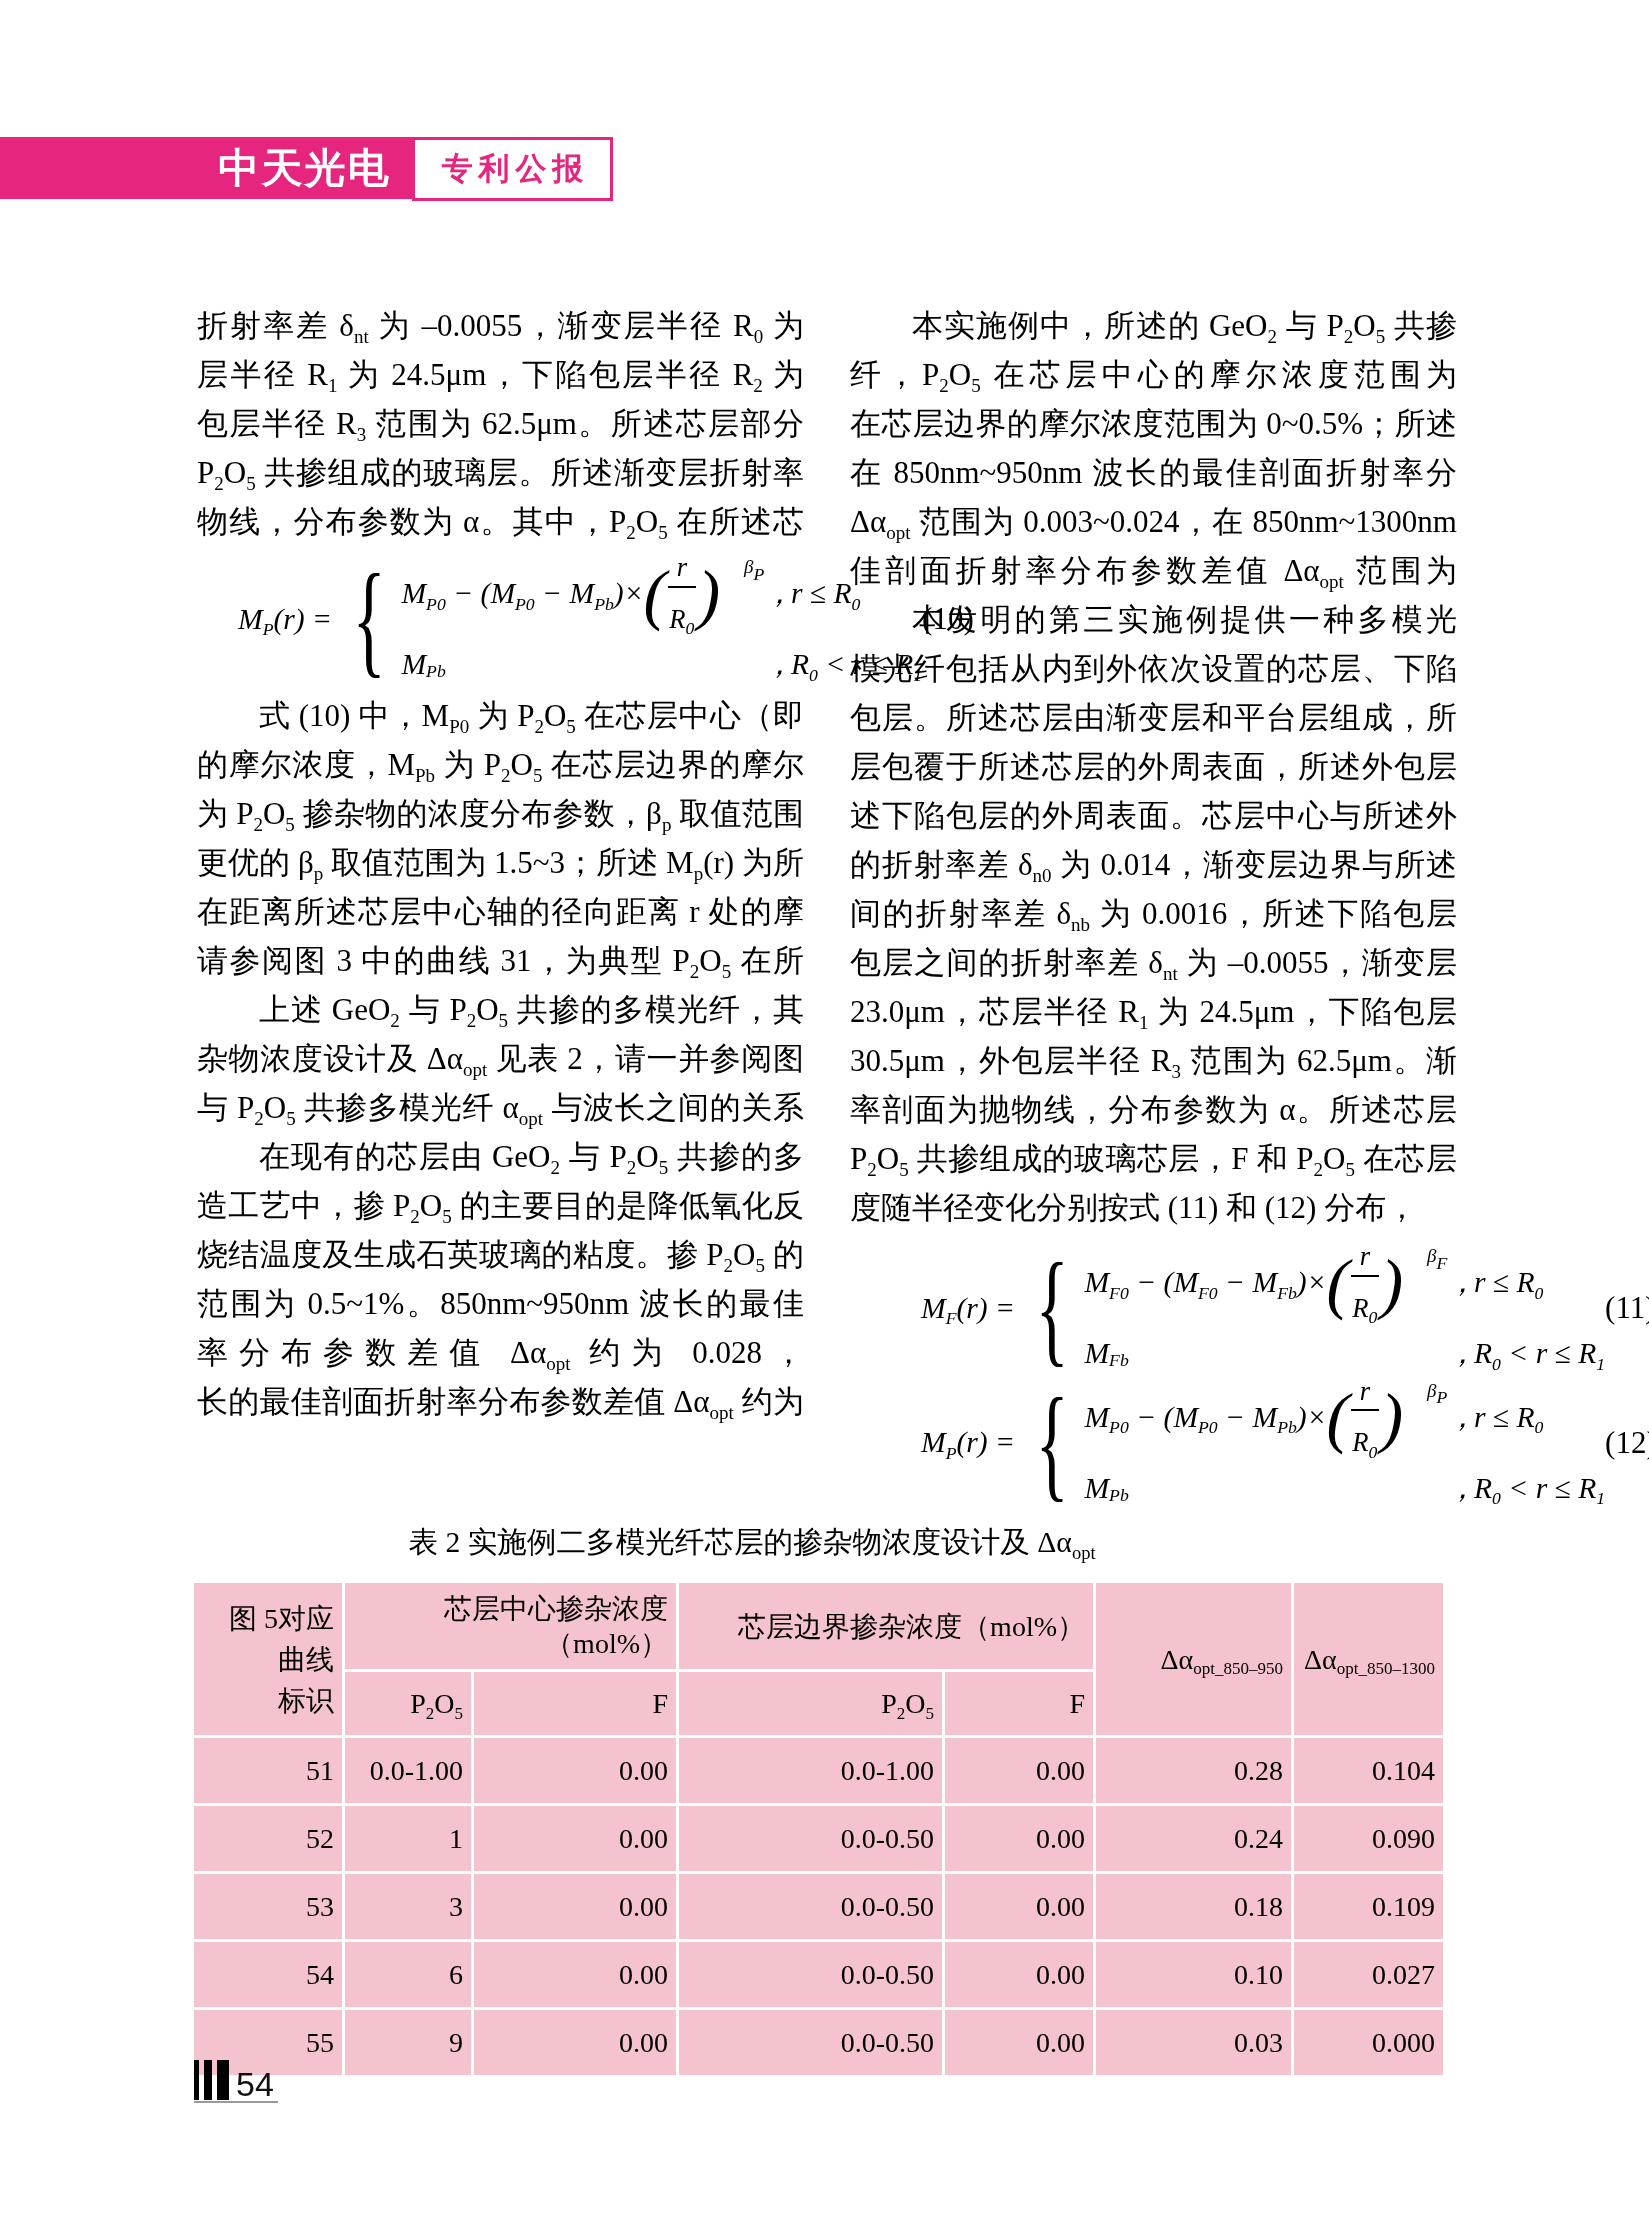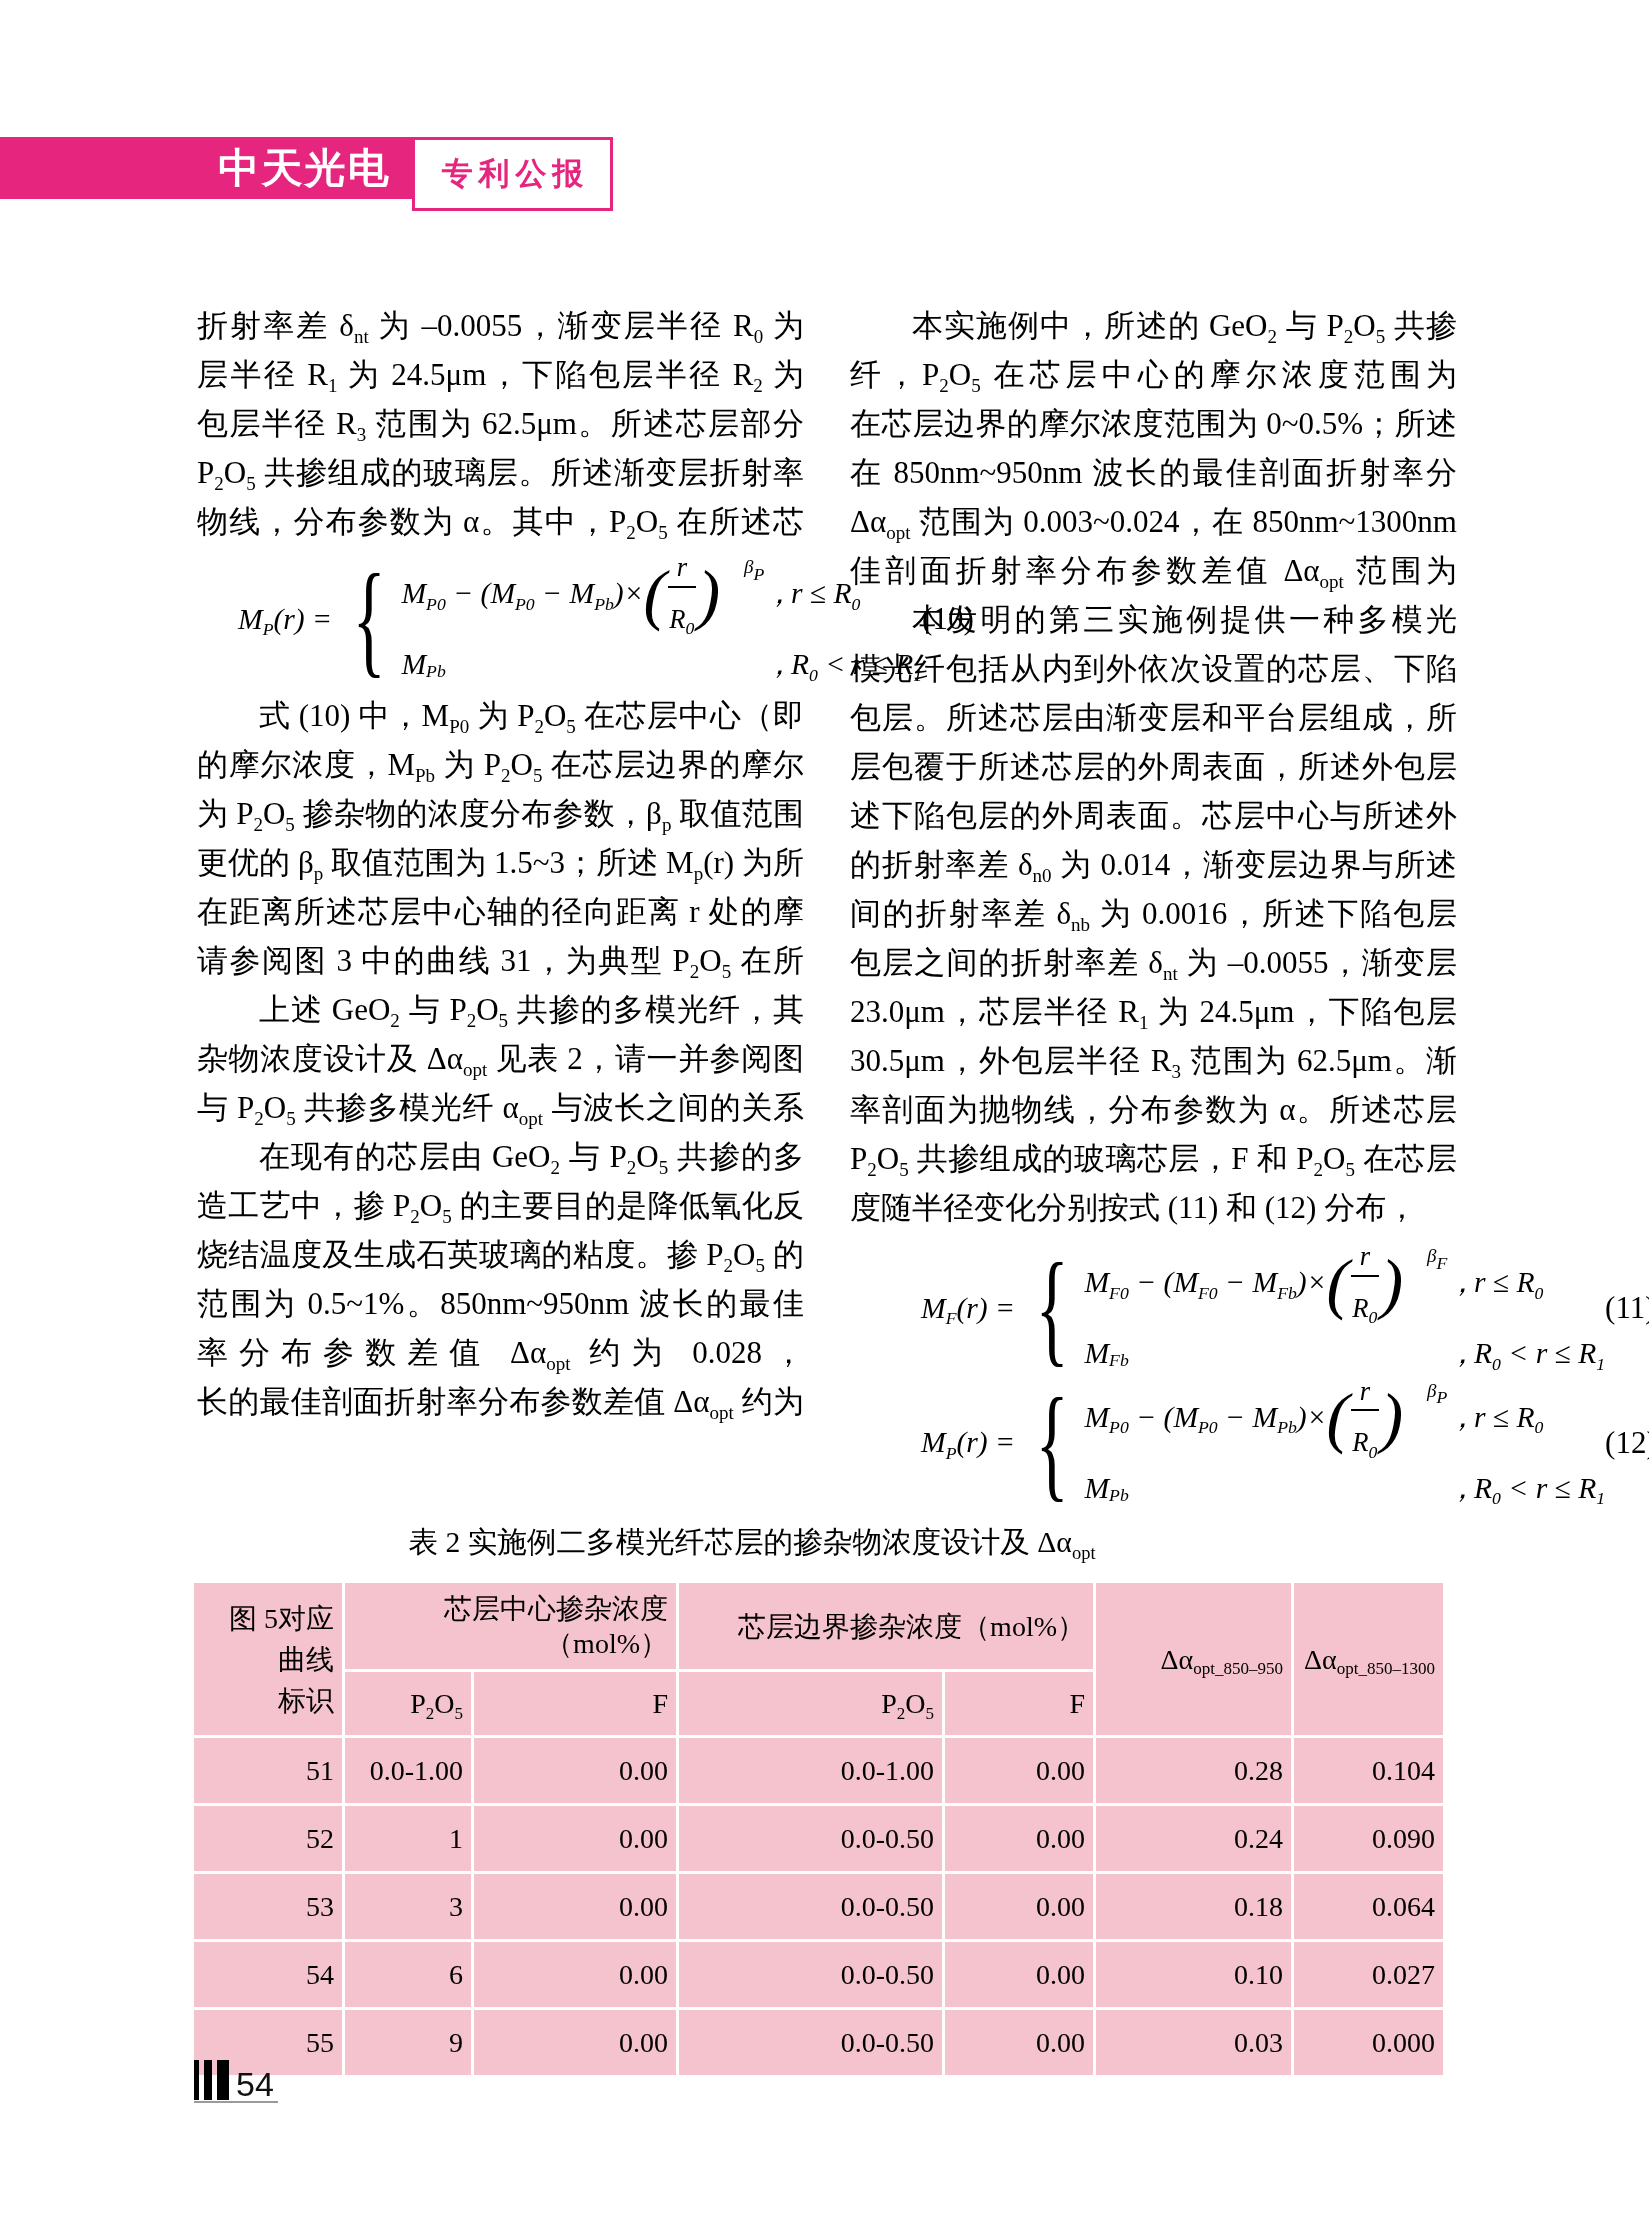--- a/index.html
+++ b/index.html
@@ -15,21 +15,21 @@
     overflow:hidden;
   }
   
   .band{position:absolute;left:0;top:137px;width:412px;height:62px;background:var(--brand);padding-left:16px;}
   .logo{
     position:absolute;right:37px;top:50%;transform:translateY(-50%);
     color:#ffffff;font-size:41px;font-weight:bold;letter-spacing:2.2px;
     font-family:"DejaVu Sans","Liberation Sans",sans-serif;white-space:nowrap;
   }
   .badge{
-    position:absolute;left:412px;top:137px;width:201px;height:74px;background:#ffffff;
+    position:absolute;left:412px;top:137px;width:201px;height:64px;background:#ffffff;
     border:3px solid var(--brand);box-sizing:border-box;
     display:flex;align-items:center;justify-content:center;
   }
   .badge span{
     color:var(--brand);font-size:31px;font-weight:bold;letter-spacing:5.9px;
     font-family:"DejaVu Sans","Liberation Sans",sans-serif;white-space:nowrap;
     padding-left:5.9px;
   }
   
   .col{position:absolute;top:301px;width:607px;font-size:31px;}
@@ -286,21 +286,21 @@
     <td>0.24</td>
     <td>0.090</td>
   </tr>
   <tr>
     <td>53</td>
     <td>3</td>
     <td>0.00</td>
     <td>0.0-0.50</td>
     <td>0.00</td>
     <td>0.18</td>
-    <td>0.064</td>
+    <td>0.109</td>
   </tr>
   <tr>
     <td>54</td>
     <td>6</td>
     <td>0.00</td>
     <td>0.0-0.50</td>
     <td>0.00</td>
     <td>0.10</td>
     <td>0.027</td>
   </tr>

